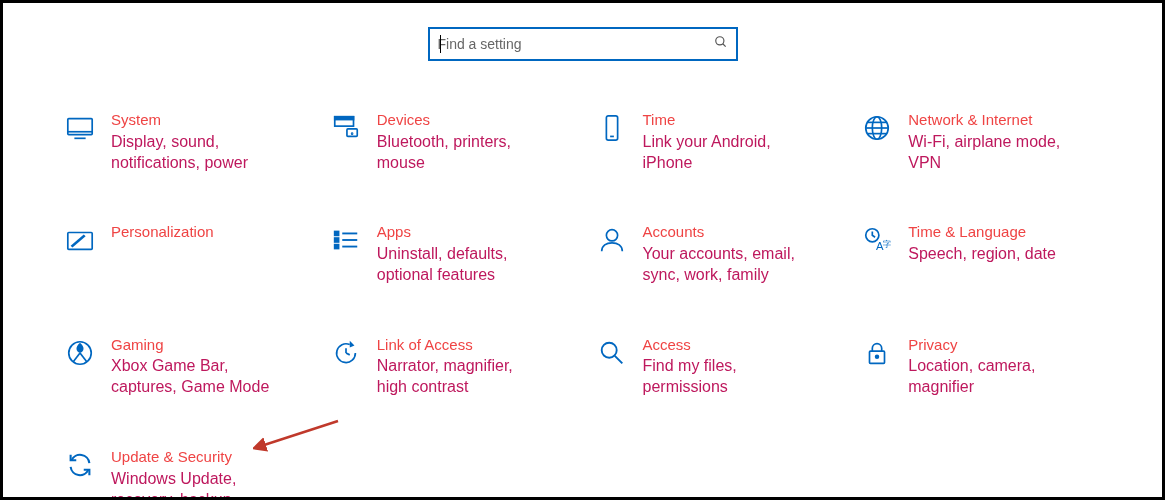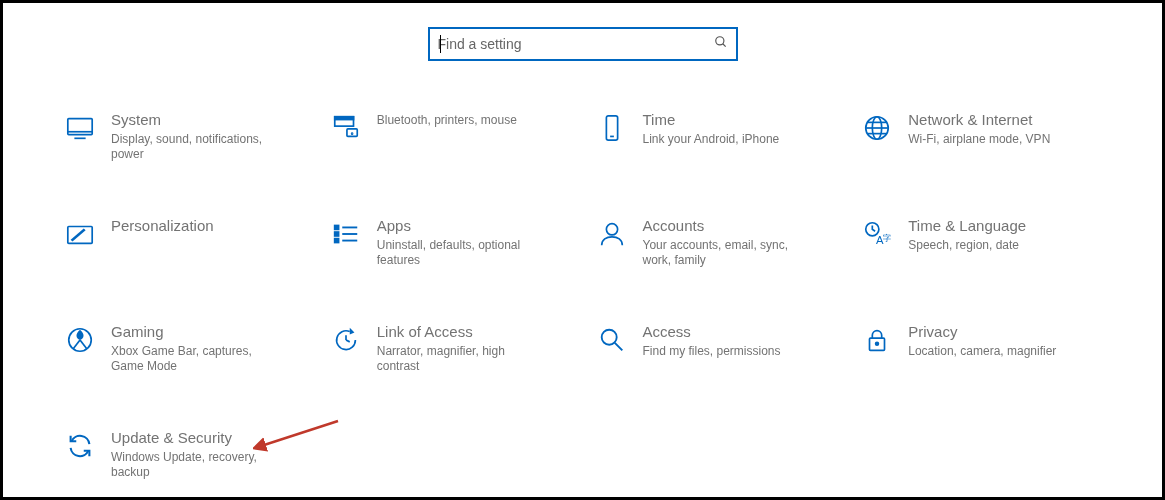--- a/index.html
+++ b/index.html
@@ -68,26 +68,26 @@
     color: #0067c0;
     display: flex;
     align-items: flex-start;
     justify-content: center;
     padding-top: 2px;
   }
   .tile-icon svg { width: 30px; height: 30px; }
   .tile-text { max-width: 170px; }
   .tile-title {
     font-size: 15px;
-    color: #737373;
+    color: #ef4444;
     line-height: 1.25;
   }
   .tile-desc {
-    font-size: 12px;
-    color: #737373;
+    font-size: 16px;
+    color: #be185d;
     line-height: 1.3;
     margin-top: 2px;
   }
   .arrow-annot {
     position: absolute;
     left: 250px;
     top: 413px;
     pointer-events: none;
   }
 </style>
@@ -128,20 +128,21 @@
     <div class="tile">
       <div class="tile-icon">
         <svg viewBox="0 0 32 32" fill="none" stroke="currentColor" stroke-width="1.8">
           <rect x="4" y="4" width="20" height="10"></rect>
             <rect x="4" y="4" width="20" height="3" fill="currentColor"></rect>
           <rect x="17" y="17" width="11" height="8" rx="1"></rect>
             <circle cx="22.5" cy="22" r="0.5" fill="currentColor"></circle>
         </svg>
       </div>
       <div class="tile-text">
+        <div class="tile-title">Devices</div>
         <div class="tile-desc">Bluetooth, printers, mouse</div>
       </div>
     </div>
 
     <div class="tile">
       <div class="tile-icon">
         <svg viewBox="0 0 32 32" fill="none" stroke="currentColor" stroke-width="1.8">
           <rect x="10" y="3" width="12" height="26" rx="2"></rect>
             <line x1="14" y1="25" x2="18" y2="25"></line>
         </svg>

